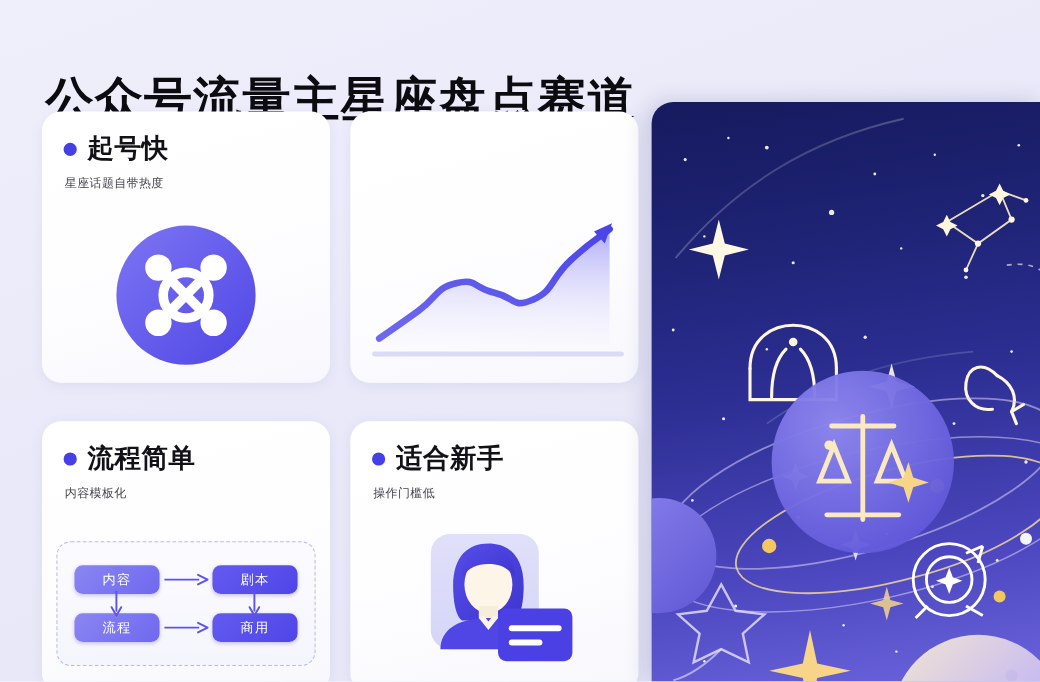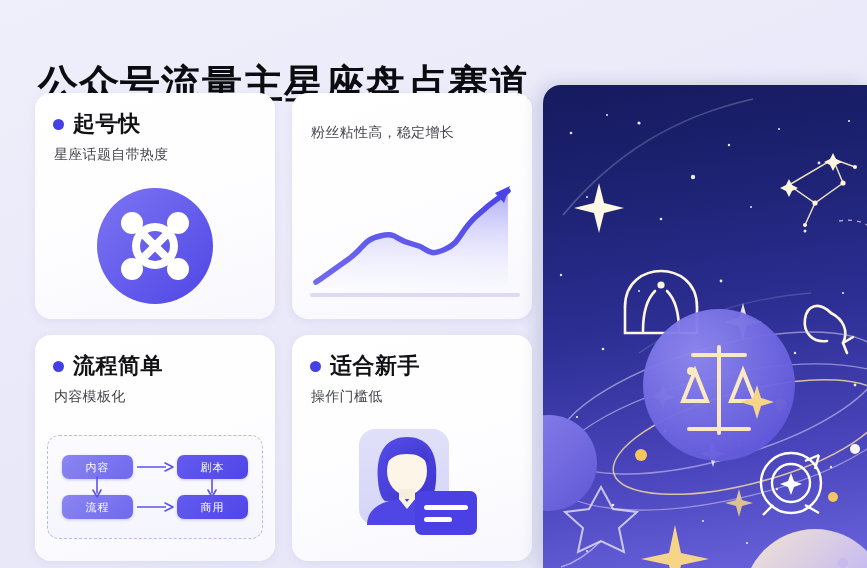--- a/index.html
+++ b/index.html
@@ -24,42 +24,42 @@
   }
 
   
   .cards {
     position: absolute;
     left: 35px; top: 93px;
     width: 497px; height: 455px;
     display: grid;
     grid-template-columns: 240px 240px;
     grid-template-rows: 226px 226px;
-    gap: 16px 17px;
+    gap: 32px 17px;
   }
   .card {
     background: linear-gradient(165deg, #ffffff 0%, #fdfdff 60%, #f7f7fd 100%);
     border-radius: 16px;
     box-shadow: 0 2px 10px rgba(90,90,160,0.08);
     position: relative;
     overflow: hidden;
     padding: 20px 18px 0 18px;
   }
   .card-head { display: flex; align-items: center; gap: 9px; }
   .dot {
     width: 11px; height: 11px; border-radius: 50%;
     background: #4540e6; flex: 0 0 auto;
   }
   .card-title {
     font-size: 22px; font-weight: 800; color: #111116;
     letter-spacing: 0.5px; line-height: 1;
   }
   .card-sub {
     margin-top: 11px; margin-left: 1px;
-    font-size: 14px; color: #44444e; font-weight: 500;
+    font-size: 10px; color: #44444e; font-weight: 500;
     letter-spacing: 0.3px;
   }
   .card-art {
     position: absolute; left: 0; right: 0; bottom: 0; top: 86px;
   }
 
   
   .node-circle-wrap {
     position: absolute; left: 0; right: 0; top: 8px;
     display: flex; justify-content: center;
@@ -151,21 +151,20 @@
           <circle cx="36" cy="36" r="11" fill="#ffffff"></circle>
           <circle cx="82" cy="36" r="11" fill="#ffffff"></circle>
           <circle cx="36" cy="82" r="11" fill="#ffffff"></circle>
           <circle cx="82" cy="82" r="11" fill="#ffffff"></circle>
         </svg>
       </div>
     </div>
   </div>
 
   <div class="card">
-    <div class="card-sub">粉丝粘性高，稳定增长</div>
     <div class="card-art">
       <div class="chart-wrap">
         <svg id="growthChart" width="226" height="130" viewBox="0 0 226 130">
     <defs>
       <linearGradient id="areaG" x1="0" y1="0" x2="0" y2="1">
         <stop offset="0%" stop-color="#6f69ef" stop-opacity="0.55"></stop>
         <stop offset="100%" stop-color="#eceafc" stop-opacity="0.12"></stop>
       </linearGradient>
       <linearGradient id="lineG" x1="0" y1="1" x2="1" y2="0">
         <stop offset="0%" stop-color="#6f69ef"></stop>

